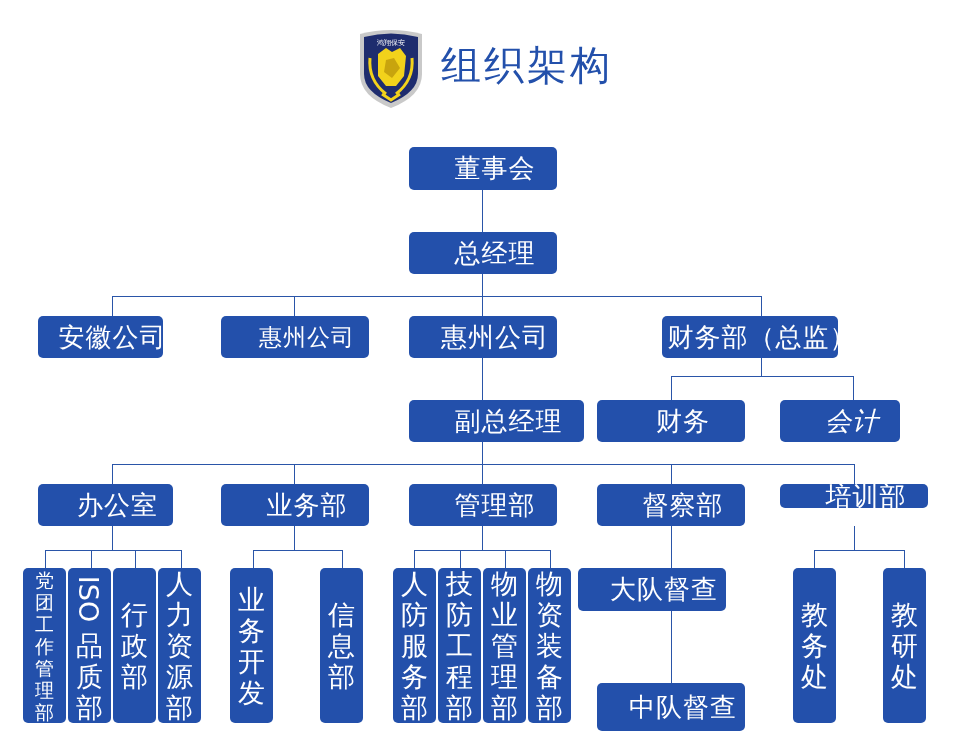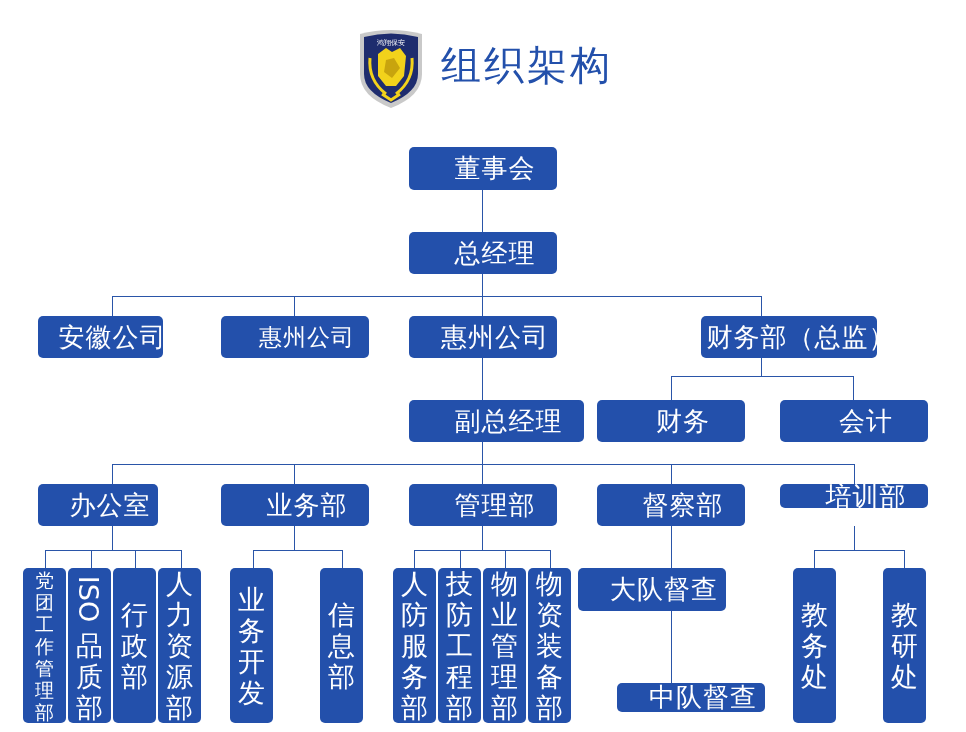--- a/index.html
+++ b/index.html
@@ -81,34 +81,34 @@
 <div class="line" style="left:814px;top:550px;width:91px;height:1px;"></div>
 <div class="line" style="left:814px;top:550px;width:1px;height:18px;"></div>
 <div class="line" style="left:904px;top:550px;width:1px;height:18px;"></div>
 
 <div class="node" style="left:409px;top:147px;width:148px;height:43px;">董事会</div>
 <div class="node" style="left:409px;top:232px;width:148px;height:42px;">总经理</div>
 
 <div class="node" style="left:38px;top:316px;width:125px;height:42px;">安徽公司</div>
 <div class="node sm" style="left:221px;top:316px;width:148px;height:42px;">惠州公司</div>
 <div class="node" style="left:409px;top:316px;width:148px;height:42px;text-align:center;">惠州公司</div>
-<div class="node" style="left:662px;top:316px;width:176px;height:42px;margin-left:39px;">财务部（总监）</div>
+<div class="node" style="left:662px;top:316px;width:176px;height:42px;">财务部（总监）</div>
 
 <div class="node" style="left:409px;top:400px;width:175px;height:42px;">副总经理</div>
 <div class="node" style="left:597px;top:400px;width:148px;height:42px;">财务</div>
-<div class="node" style="left:780px;top:400px;width:148px;height:42px;">会计</div>
+<div class="node" style="left:780px;top:400px;width:120px;height:42px;font-style:italic;">会计</div>
 
-<div class="node" style="left:38px;top:484px;width:120px;height:42px;">办公室</div>
+<div class="node" style="left:38px;top:484px;width:135px;height:42px;">办公室</div>
 <div class="node" style="left:221px;top:484px;width:148px;height:42px;">业务部</div>
 <div class="node" style="left:409px;top:484px;width:148px;height:42px;">管理部</div>
 <div class="node" style="left:597px;top:484px;width:148px;height:42px;">督察部</div>
 <div class="node" style="left:780px;top:484px;width:148px;height:24px;">培训部</div>
 
 <div class="node" style="left:578px;top:568px;width:148px;height:43px;">大队督查</div>
-<div class="node" style="left:597px;top:683px;width:148px;height:29px;margin-left:20px;">中队督查</div>
+<div class="node" style="left:597px;top:683px;width:148px;height:48px;">中队督查</div>
 
 <div class="vnode small" style="left:23px;top:568px;width:43px;height:155px;">
     <span class="ch">党</span>
     <span class="ch">团</span>
     <span class="ch">工</span>
     <span class="ch">作</span>
     <span class="ch">管</span>
     <span class="ch">理</span>
     <span class="ch">部</span>
   </div>

